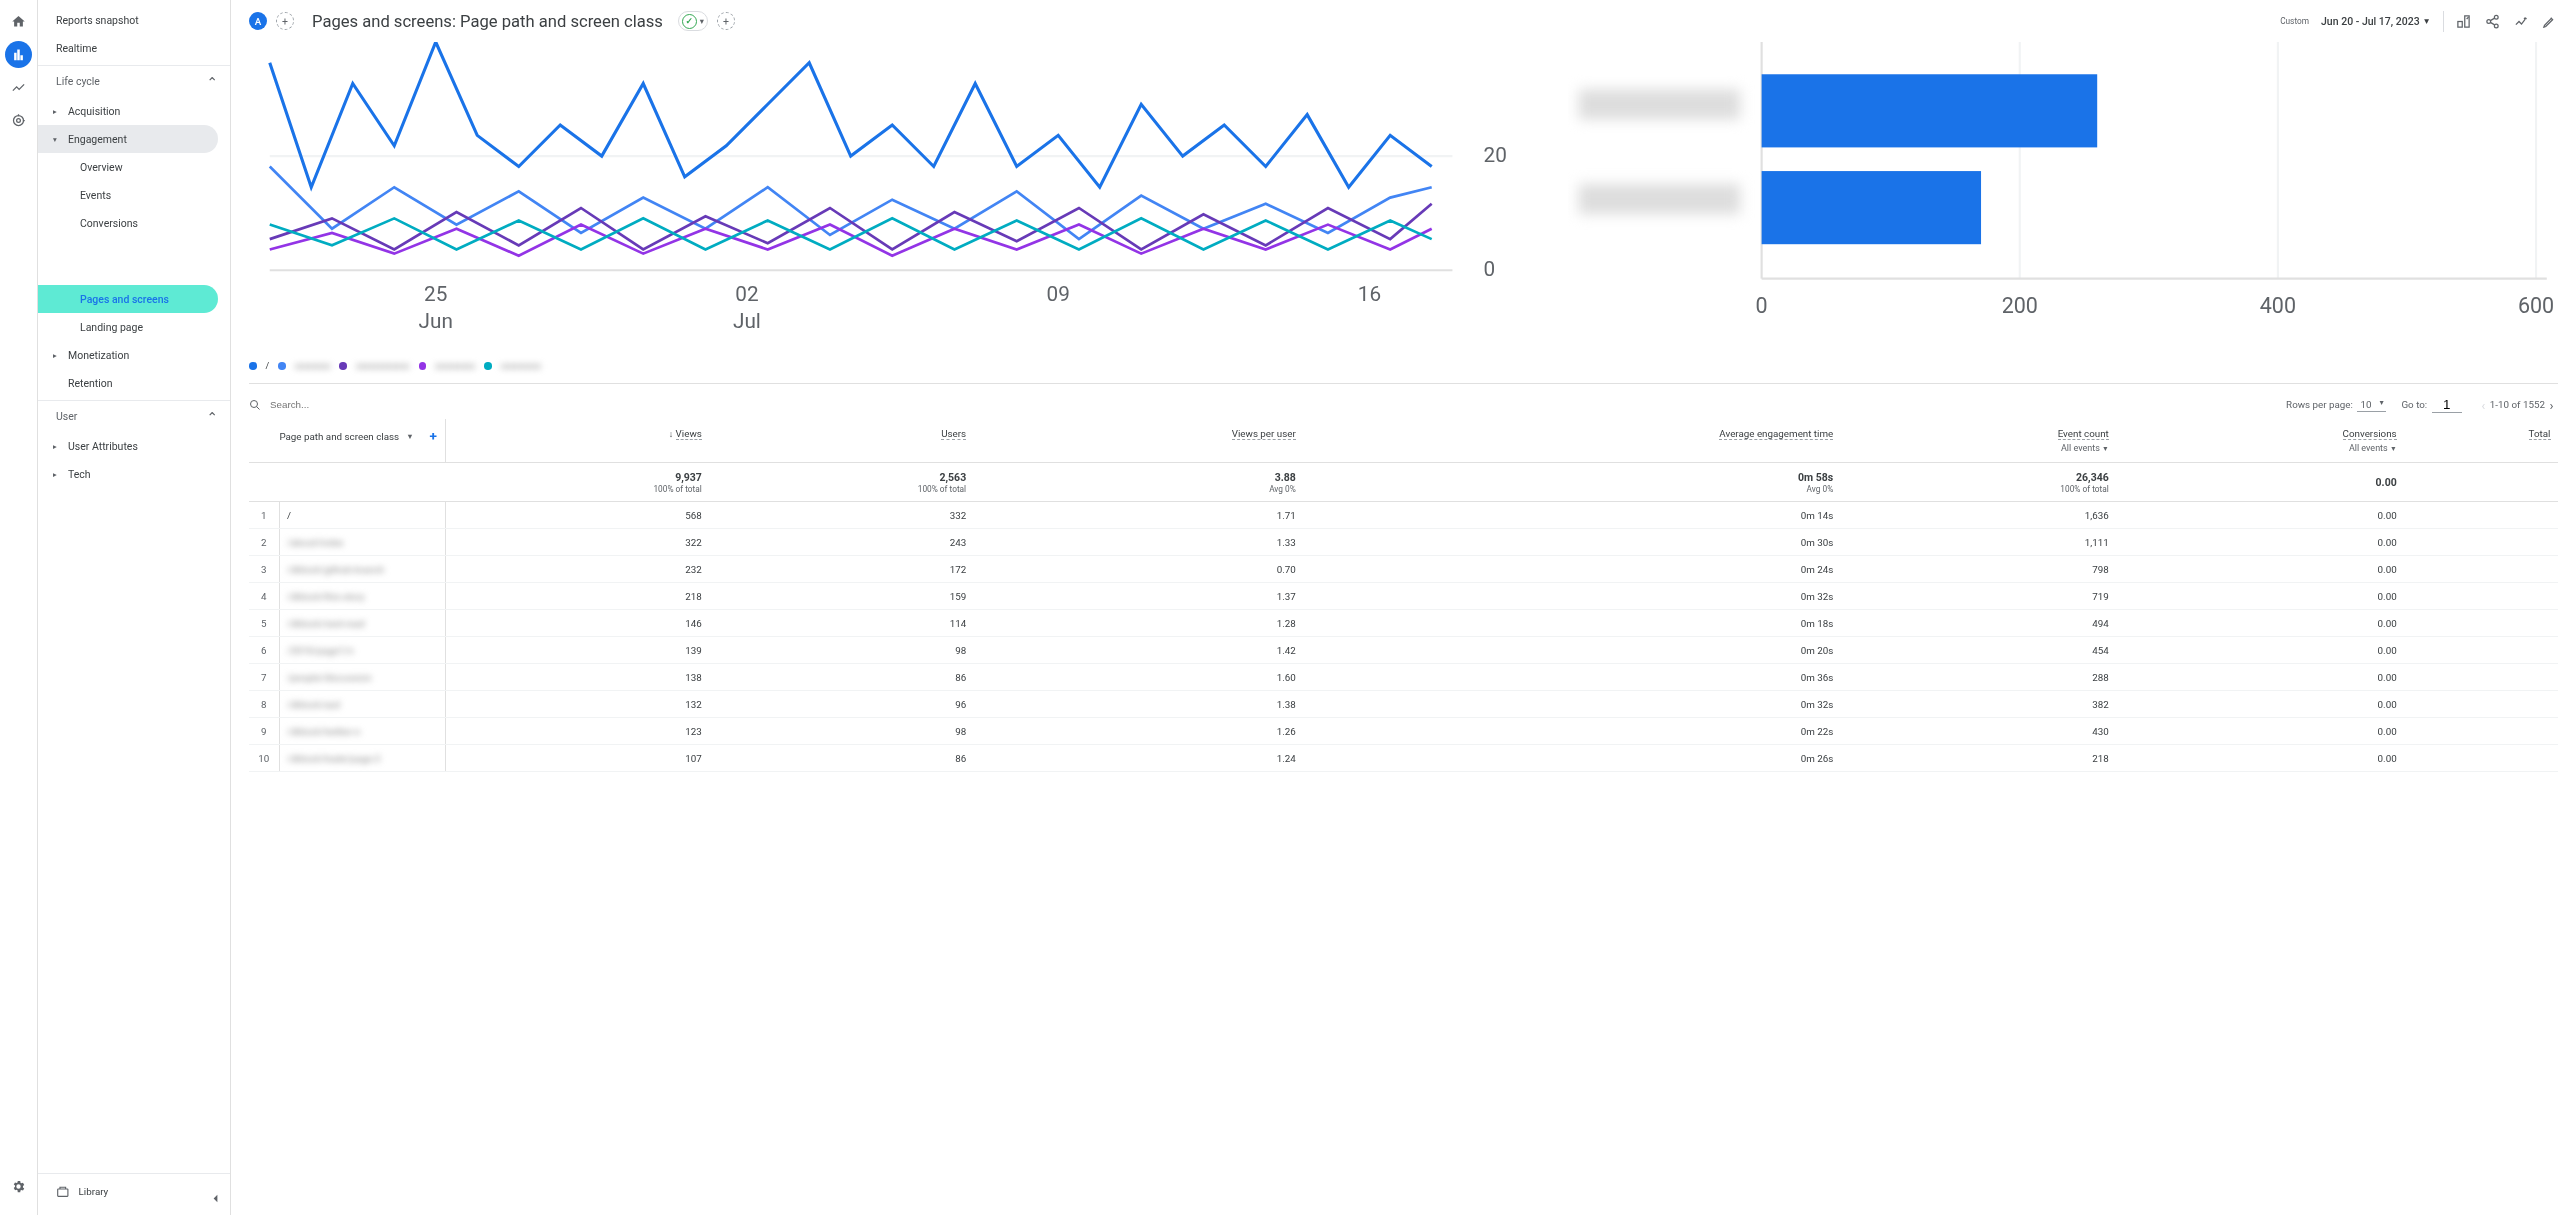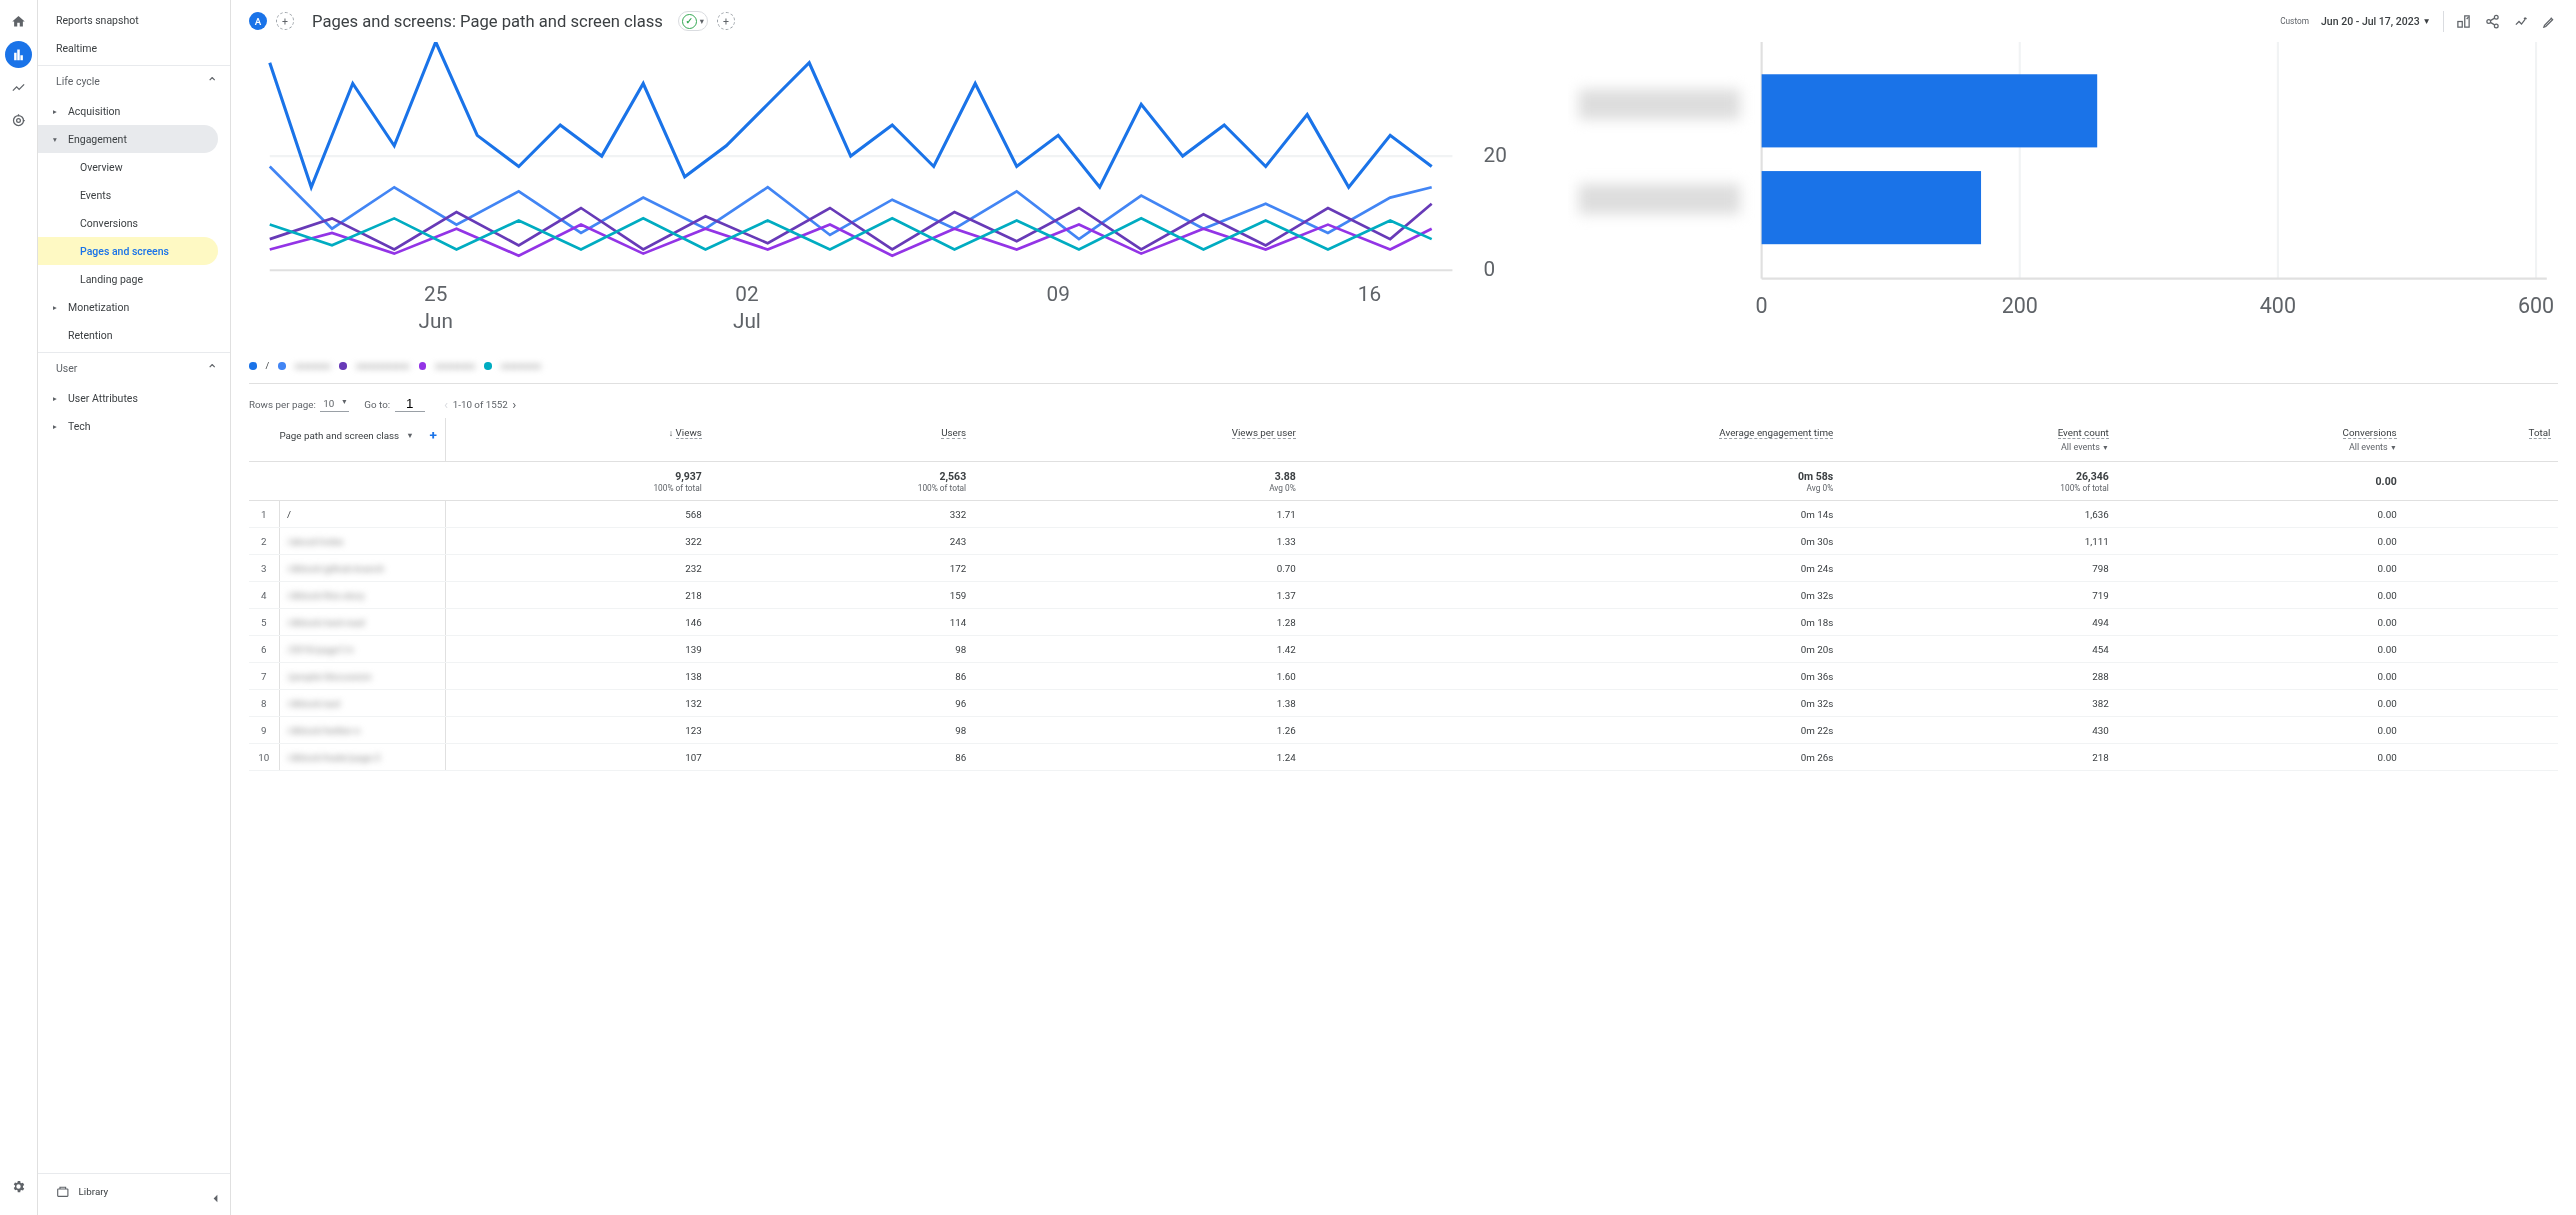--- a/index.html
+++ b/index.html
@@ -15,21 +15,21 @@
 
 
 .sidebar { width: 193px; border-right: 0.8px solid #e0e0e0; display: flex; flex-direction: column; padding: 6px 0; position: relative; }
 .nav-item { padding: 7.5px 12px 7.5px 18px; cursor: pointer; font-size: 10.5px; color: #3c4043; display: flex; align-items: center; }
 .nav-section { padding: 7.5px 12px 7.5px 18px; font-size: 10.5px; color: #5f6368; display: flex; align-items: center; justify-content: space-between; cursor: pointer; border-top: 0.8px solid #e8eaed; margin-top: 3px; }
 .nav-section.first { border-top: 0.8px solid #e8eaed; }
 .nav-sub { padding: 7.5px 12px 7.5px 30px; font-size: 10.5px; cursor: pointer; display: flex; align-items: center; }
 .nav-sub .caret { width: 12px; margin-left: -15px; margin-right: 3px; font-size: 7.5px; color: #5f6368; }
 .nav-sub.selected { background: #e8eaed; border-radius: 0 15px 15px 0; margin-right: 12px; }
 .nav-leaf { padding: 7.5px 12px 7.5px 42px; font-size: 10.5px; cursor: pointer; }
-.nav-leaf.active { color: #1a73e8; background: #fef9c3; border-radius: 0 15px 15px 0; margin-right: 12px; font-weight: 500; }
+.nav-leaf.active { color: #1a73e8; background: #5eead4; border-radius: 0 15px 15px 0; margin-right: 12px; font-weight: 500; margin-top: 48px; }
 .chevron { font-size: 13.6px; color: #5f6368; }
 .library-row { margin-top: auto; padding: 10.5px 18px; display: flex; align-items: center; gap: 9px; border-top: 0.8px solid #e8eaed; cursor: pointer; }
 .collapse-toggle { position: absolute; bottom: 7.5px; right: 7.5px; cursor: pointer; color: #5f6368; }
 
 
 .main { flex: 1; display: flex; flex-direction: column; overflow: hidden; background: #fff; }
 .header { display: flex; align-items: center; padding: 10.5px 18px; gap: 9px; }
 .avatar-badge { width: 18px; height: 18px; border-radius: 50%; background: #1a73e8; color: #fff; display: flex; align-items: center; justify-content: center; font-size: 9.8px; font-weight: 500; }
 .add-circle { width: 18px; height: 18px; border: 0.8px dashed #9aa0a6; border-radius: 50%; display: flex; align-items: center; justify-content: center; cursor: pointer; color: #5f6368; font-size: 10.5px; }
 .page-title { font-size: 16.6px; color: #3c4043; margin-left: 9px; }
@@ -272,20 +272,27 @@
             <line x1="90" y1="110" x2="455" y2="110" stroke="#e0e0e0"></line>
             <text x="90" y="126" font-size="10" fill="#5f6368" text-anchor="middle">0</text>
             <text x="210" y="126" font-size="10" fill="#5f6368" text-anchor="middle">200</text>
             <text x="330" y="126" font-size="10" fill="#5f6368" text-anchor="middle">400</text>
             <text x="450" y="126" font-size="10" fill="#5f6368" text-anchor="middle">600</text>
           </svg>
         </div>
       </div>
 
       <div class="table-controls">
+        <div class="search-wrap">
+          <svg width="12" height="12" viewBox="0 0 24 24" fill="none" stroke="#5f6368" stroke-width="2">
+              <circle cx="10" cy="10" r="7"></circle>
+              <path d="M21 21l-6-6"></path>
+            </svg>
+          <input class="search-input" placeholder="Search..." style="">
+        </div>
         <span>Rows per page:</span>
         <span class="rpp-select">
           <span>10</span>
           <span style="position:absolute;right:1.5px;font-size:6.8px;">▼</span>
         </span>
         <span>Go to:</span>
         <input class="goto-input" value="1" style="">
         <span class="pager-arrow disabled">‹</span>
         <span>1-10 of 1552</span>
         <span class="pager-arrow">›</span>

